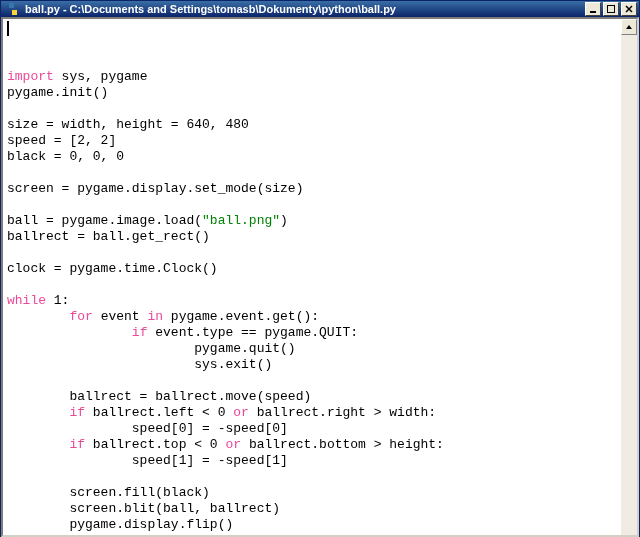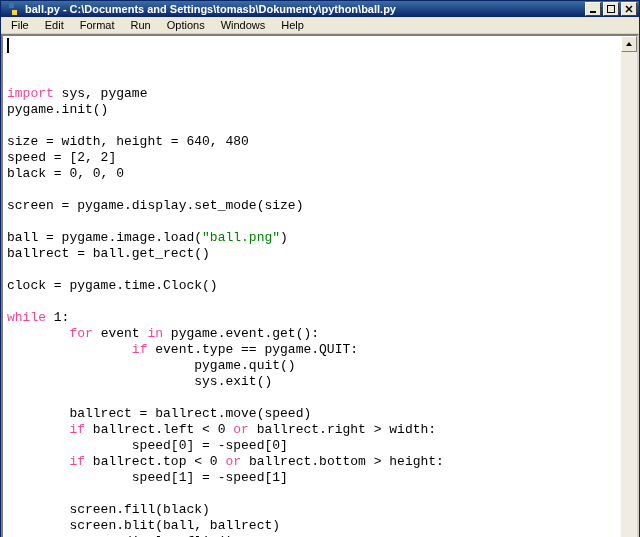--- a/index.html
+++ b/index.html
@@ -137,29 +137,20 @@
           </svg>
       </div>
       <div class="win-btn">
         <svg width="8" height="8">
             <path d="M1 1 L7 7 M7 1 L1 7" stroke="#000" stroke-width="1.5"></path>
           </svg>
       </div>
     </div>
   </div>
 
-  <div class="menubar">
-    <span class="menu-item">File</span>
-    <span class="menu-item">Edit</span>
-    <span class="menu-item">Format</span>
-    <span class="menu-item">Run</span>
-    <span class="menu-item">Options</span>
-    <span class="menu-item">Windows</span>
-    <span class="menu-item">Help</span>
-  </div>
 
   <div class="editor-wrap">
     <div class="editor" id="editor">
       <span class="cursor-caret"></span>
     <div><span class="tok kw-orange">import</span><span class="tok "> sys, pygame</span></div><div><span class="tok ">pygame.init()</span></div><div>&nbsp;</div><div><span class="tok ">size = width, height = 640, 480</span></div><div><span class="tok ">speed = [2, 2]</span></div><div><span class="tok ">black = 0, 0, 0</span></div><div>&nbsp;</div><div><span class="tok ">screen = pygame.display.set_mode(size)</span></div><div>&nbsp;</div><div><span class="tok ">ball = pygame.image.load(</span><span class="tok kw-green">"ball.png"</span><span class="tok ">)</span></div><div><span class="tok ">ballrect = ball.get_rect()</span></div><div>&nbsp;</div><div><span class="tok ">clock = pygame.time.Clock()</span></div><div>&nbsp;</div><div><span class="tok kw-orange">while</span><span class="tok "> 1:</span></div><div><span class="tok ">        </span><span class="tok kw-orange">for</span><span class="tok "> event </span><span class="tok kw-orange">in</span><span class="tok "> pygame.event.get():</span></div><div><span class="tok ">                </span><span class="tok kw-orange">if</span><span class="tok "> event.type == pygame.QUIT:</span></div><div><span class="tok ">                        pygame.quit()</span></div><div><span class="tok ">                        sys.exit()</span></div><div>&nbsp;</div><div><span class="tok ">        ballrect = ballrect.move(speed)</span></div><div><span class="tok ">        </span><span class="tok kw-orange">if</span><span class="tok "> ballrect.left &lt; 0 </span><span class="tok kw-orange">or</span><span class="tok "> ballrect.right &gt; width:</span></div><div><span class="tok ">                speed[0] = -speed[0]</span></div><div><span class="tok ">        </span><span class="tok kw-orange">if</span><span class="tok "> ballrect.top &lt; 0 </span><span class="tok kw-orange">or</span><span class="tok "> ballrect.bottom &gt; height:</span></div><div><span class="tok ">                speed[1] = -speed[1]</span></div><div>&nbsp;</div><div><span class="tok ">        screen.fill(black)</span></div><div><span class="tok ">        screen.blit(ball, ballrect)</span></div><div><span class="tok ">        pygame.display.flip()</span></div></div>
     <div class="scrollbar-v">
       <div class="sb-btn">
         <svg width="8" height="8">
             <path d="M4 2 L7 6 L1 6 Z" fill="#000"></path>
           </svg>

